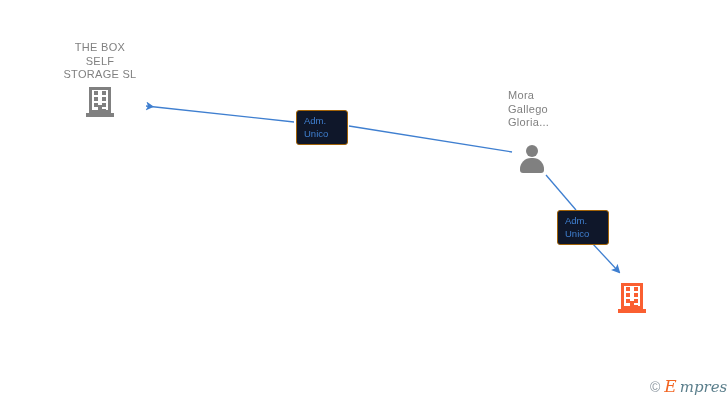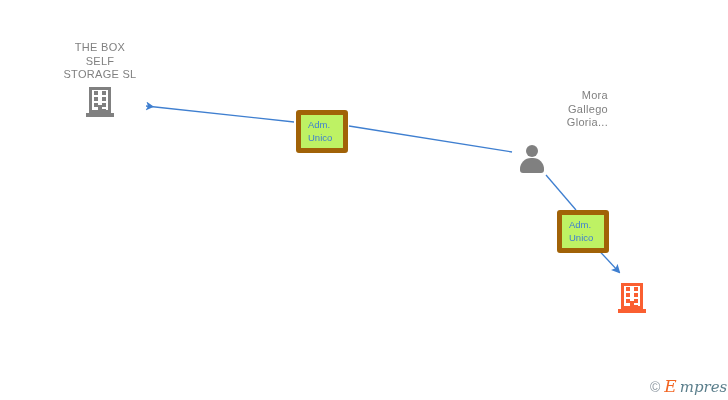--- a/index.html
+++ b/index.html
@@ -97,23 +97,23 @@
     width: 24px;
     height: 15px;
     background: currentColor;
     border-radius: 11px 11px 3px 3px;
   }
 
   
   .badge {
     position: absolute;
     box-sizing: border-box;
-    border: 5px solid #a16207;
+    border: 1px solid #a16207;
     border-radius: 3px;
-    background: #bef264;
+    background: #0f172a;
     color: #3f7fd0;
     font-size: 9.5px;
     line-height: 13px;
     padding: 3px 6px 4px 7px;
     white-space: pre-line;
     text-align: left;
   }
 
   
   .watermark {
@@ -179,21 +179,21 @@
     <div class="bld-win" style="left:16px; top:4px;"></div>
     <div class="bld-win" style="left:8px;  top:10px;"></div>
     <div class="bld-win" style="left:16px; top:10px;"></div>
     <div class="bld-win" style="left:8px;  top:16px;"></div>
     <div class="bld-win" style="left:16px; top:16px;"></div>
     <div class="bld-win" style="left:16px; top:22px;"></div>
     <div class="bld-door"></div>
     <div class="bld-base"></div>
   </div>
 
-  <div class="node-label lefted" style="left:508px; top:89px; width:100px;text-align:right;">Mora
+  <div class="node-label lefted" style="left:508px; top:89px; width:100px;">Mora
 Gallego
 Gloria...</div>
 
   <div class="person" style="left:517px; top:144px;">
     <div class="person-head"></div>
     <div class="person-body"></div>
   </div>
 
   <div class="building" style="left:618px; top:283px; color:#fa5f31;">
     <div class="bld-body"></div>

